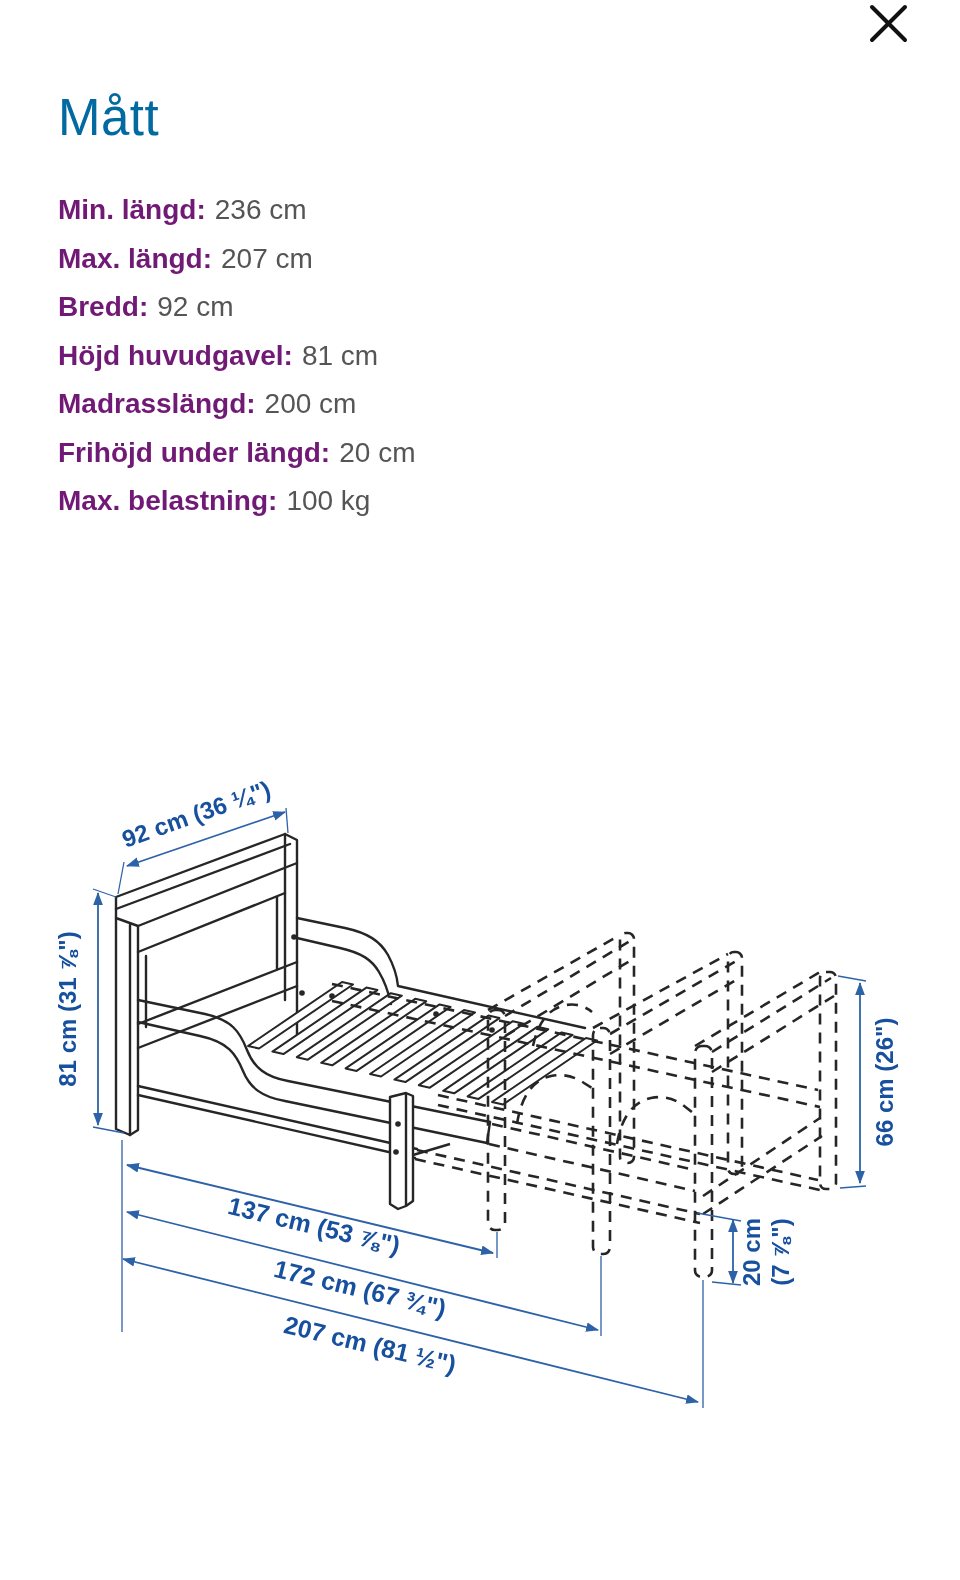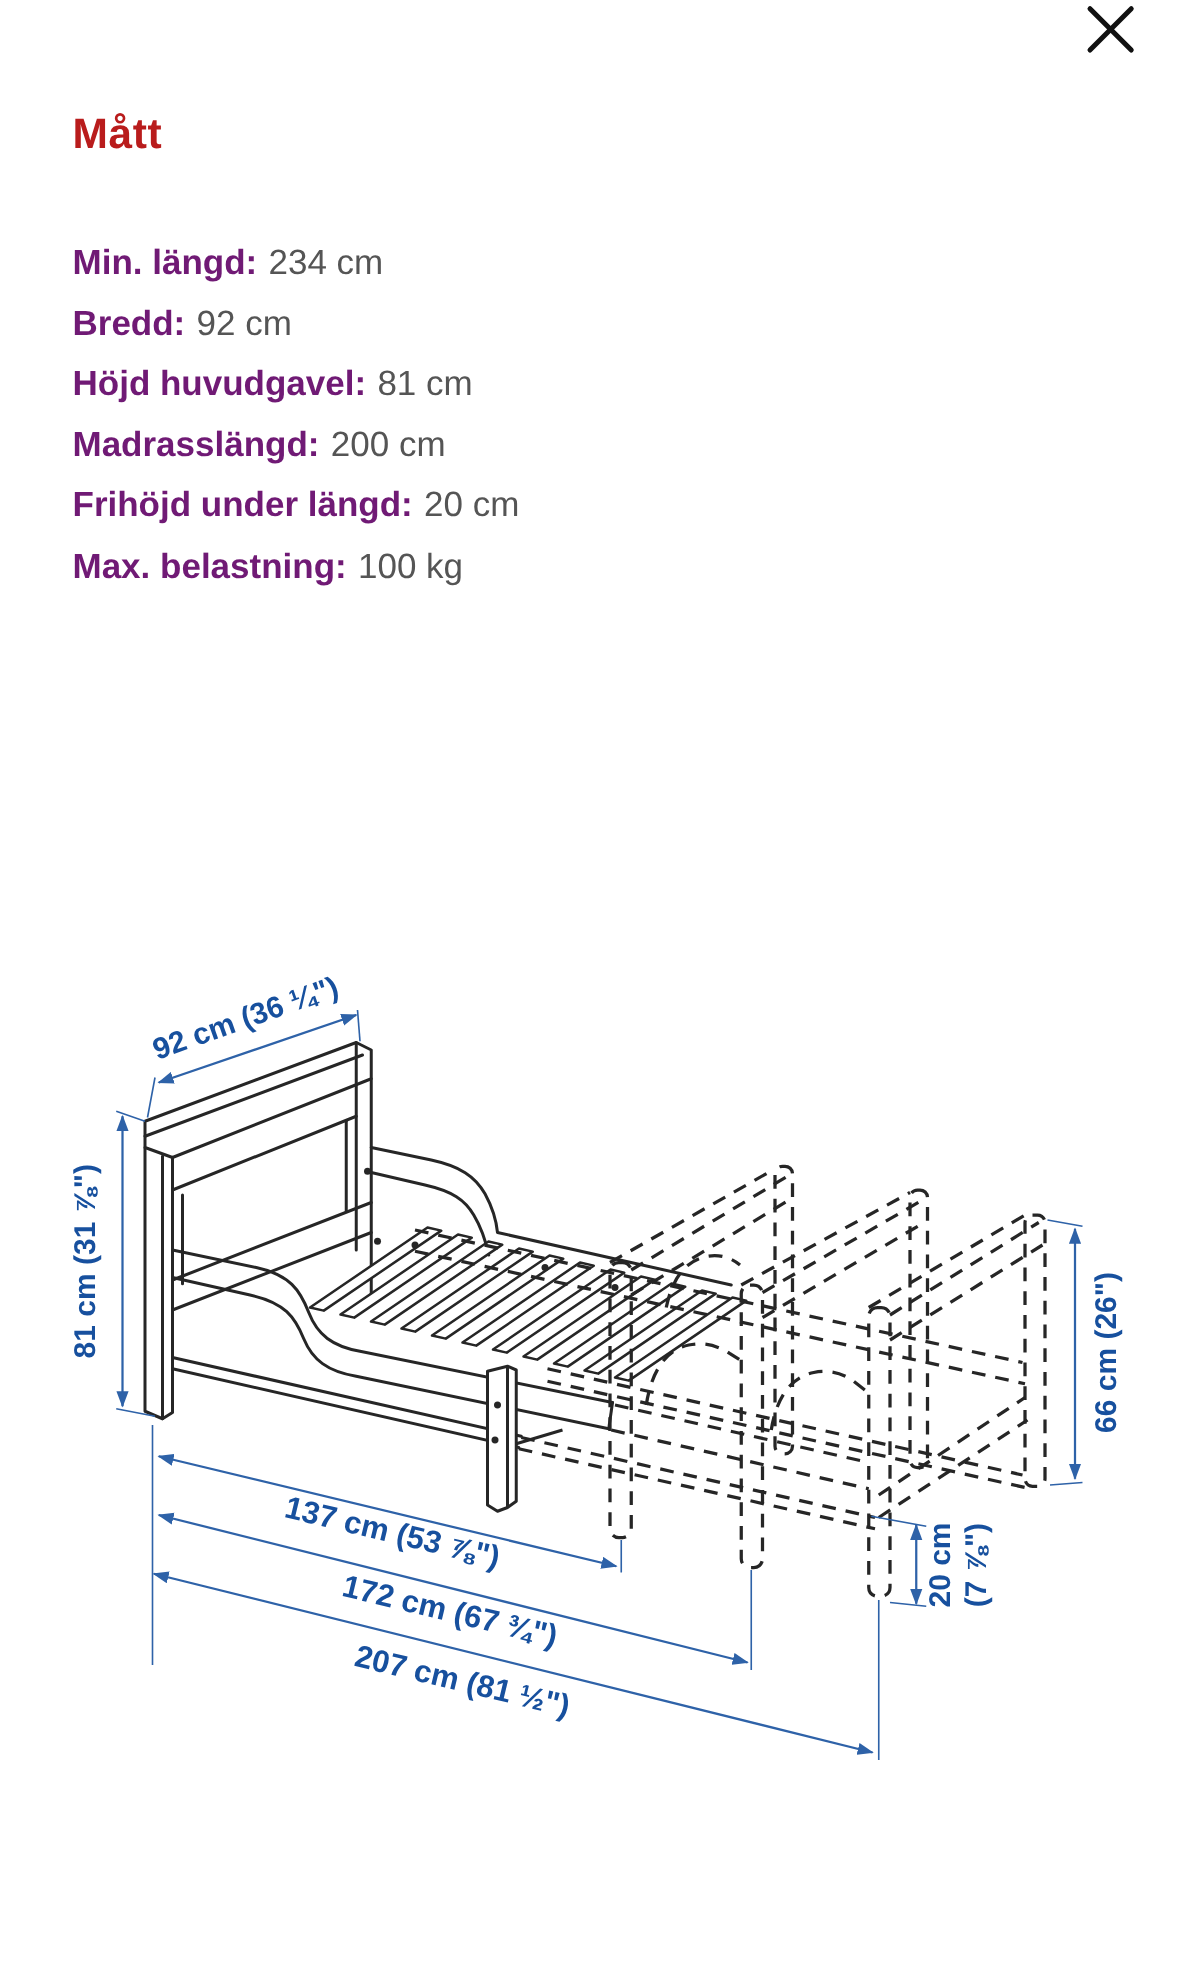--- a/index.html
+++ b/index.html
@@ -1,20 +1,20 @@
 <!DOCTYPE html>
 <html><head>
 <meta charset="utf-8">
 <style>
   html,body{margin:0;padding:0;background:#fff;}
   .sheet{position:relative;width:960px;height:1580px;background:#fff;overflow:hidden;
          font-family:"Liberation Sans","DejaVu Sans",sans-serif;}
   .close-btn{position:absolute;top:2px;left:864px;width:48px;height:48px;border:0;background:transparent;
              cursor:pointer;padding:0;}
-  .page-title{position:absolute;top:88px;left:58px;margin:0;font-size:34px;font-weight:700;color:#b91c1c;
+  .page-title{position:absolute;top:88px;left:58px;margin:0;font-size:51px;font-weight:400;color:#0369a1;
               letter-spacing:.5px;}
   .meas-list{position:absolute;top:186px;left:58px;width:600px;}
   .meas-row{font-size:28px;line-height:48.5px;color:#555;white-space:nowrap;}
   .meas-row .k{font-weight:700;color:#701a75;margin-right:9px;}
   .diagram{position:absolute;top:760px;left:0;width:960px;height:710px;}
   svg text{font-family:"Liberation Sans","DejaVu Sans",sans-serif;font-weight:700;}
 </style>
 </head>
 <body>
 
@@ -23,21 +23,22 @@
   <button class="close-btn" aria-label="Close">
     <svg width="48" height="48" viewBox="0 0 48 48">
       <line x1="8" y1="5" x2="41" y2="38" stroke="#111" stroke-width="4" stroke-linecap="round"></line>
       <line x1="41" y1="5" x2="8" y2="38" stroke="#111" stroke-width="4" stroke-linecap="round"></line>
     </svg>
   </button>
 
   <h1 class="page-title">Mått</h1>
 
   <div class="meas-list">
-    <div class="meas-row"><span class="k">Min. längd:</span><span>234 cm</span></div>
+    <div class="meas-row"><span class="k">Min. längd:</span><span>236 cm</span></div>
+    <div class="meas-row"><span class="k">Max. längd:</span><span>207 cm</span></div>
     <div class="meas-row"><span class="k">Bredd:</span><span>92 cm</span></div>
     <div class="meas-row"><span class="k">Höjd huvudgavel:</span><span>81 cm</span></div>
     <div class="meas-row"><span class="k">Madrasslängd:</span><span>200 cm</span></div>
     <div class="meas-row"><span class="k">Frihöjd under längd:</span><span>20 cm</span></div>
     <div class="meas-row"><span class="k">Max. belastning:</span><span>100 kg</span></div>
   </div>
 
   <svg class="diagram" viewBox="0 760 960 710" width="960" height="710">
     <defs>
       <marker id="ah" viewBox="0 0 12 9" markerWidth="13" markerHeight="10" refX="11" refY="4.5" orient="auto-start-reverse" markerUnits="userSpaceOnUse">

